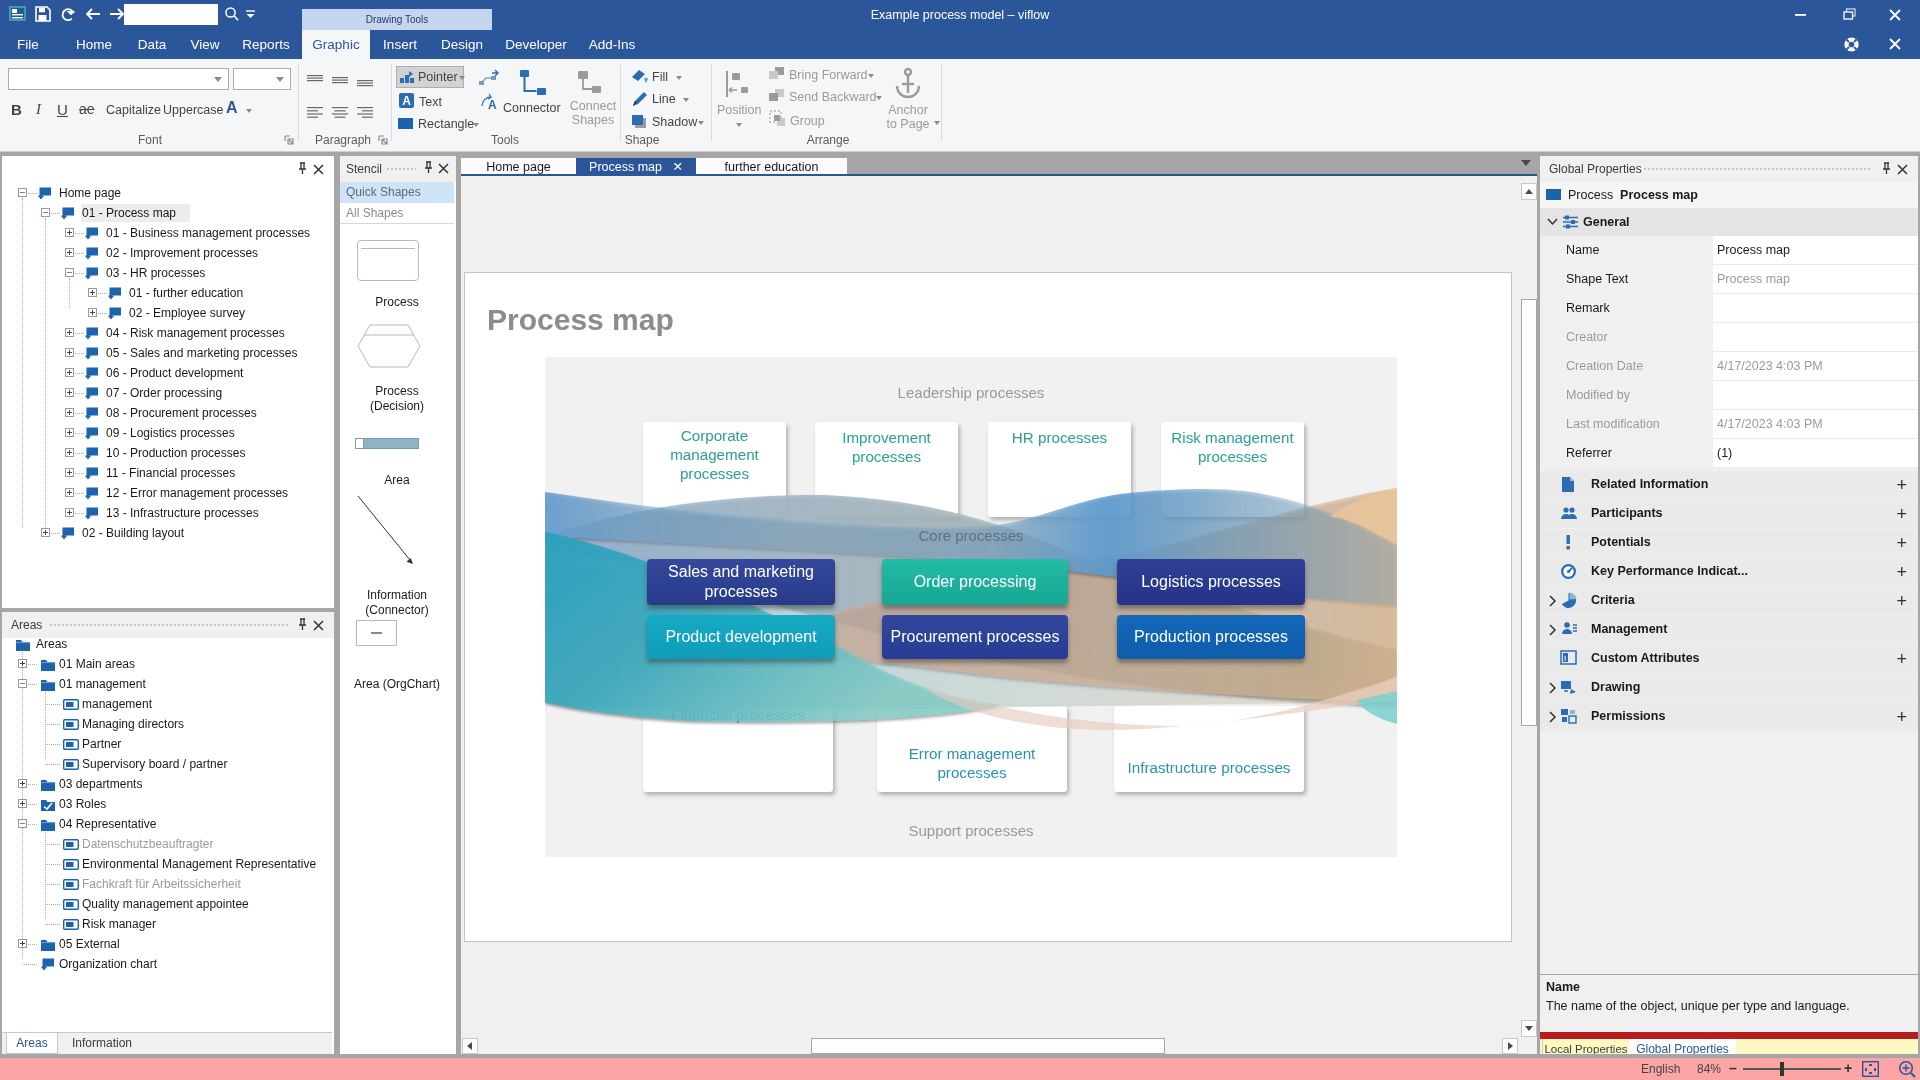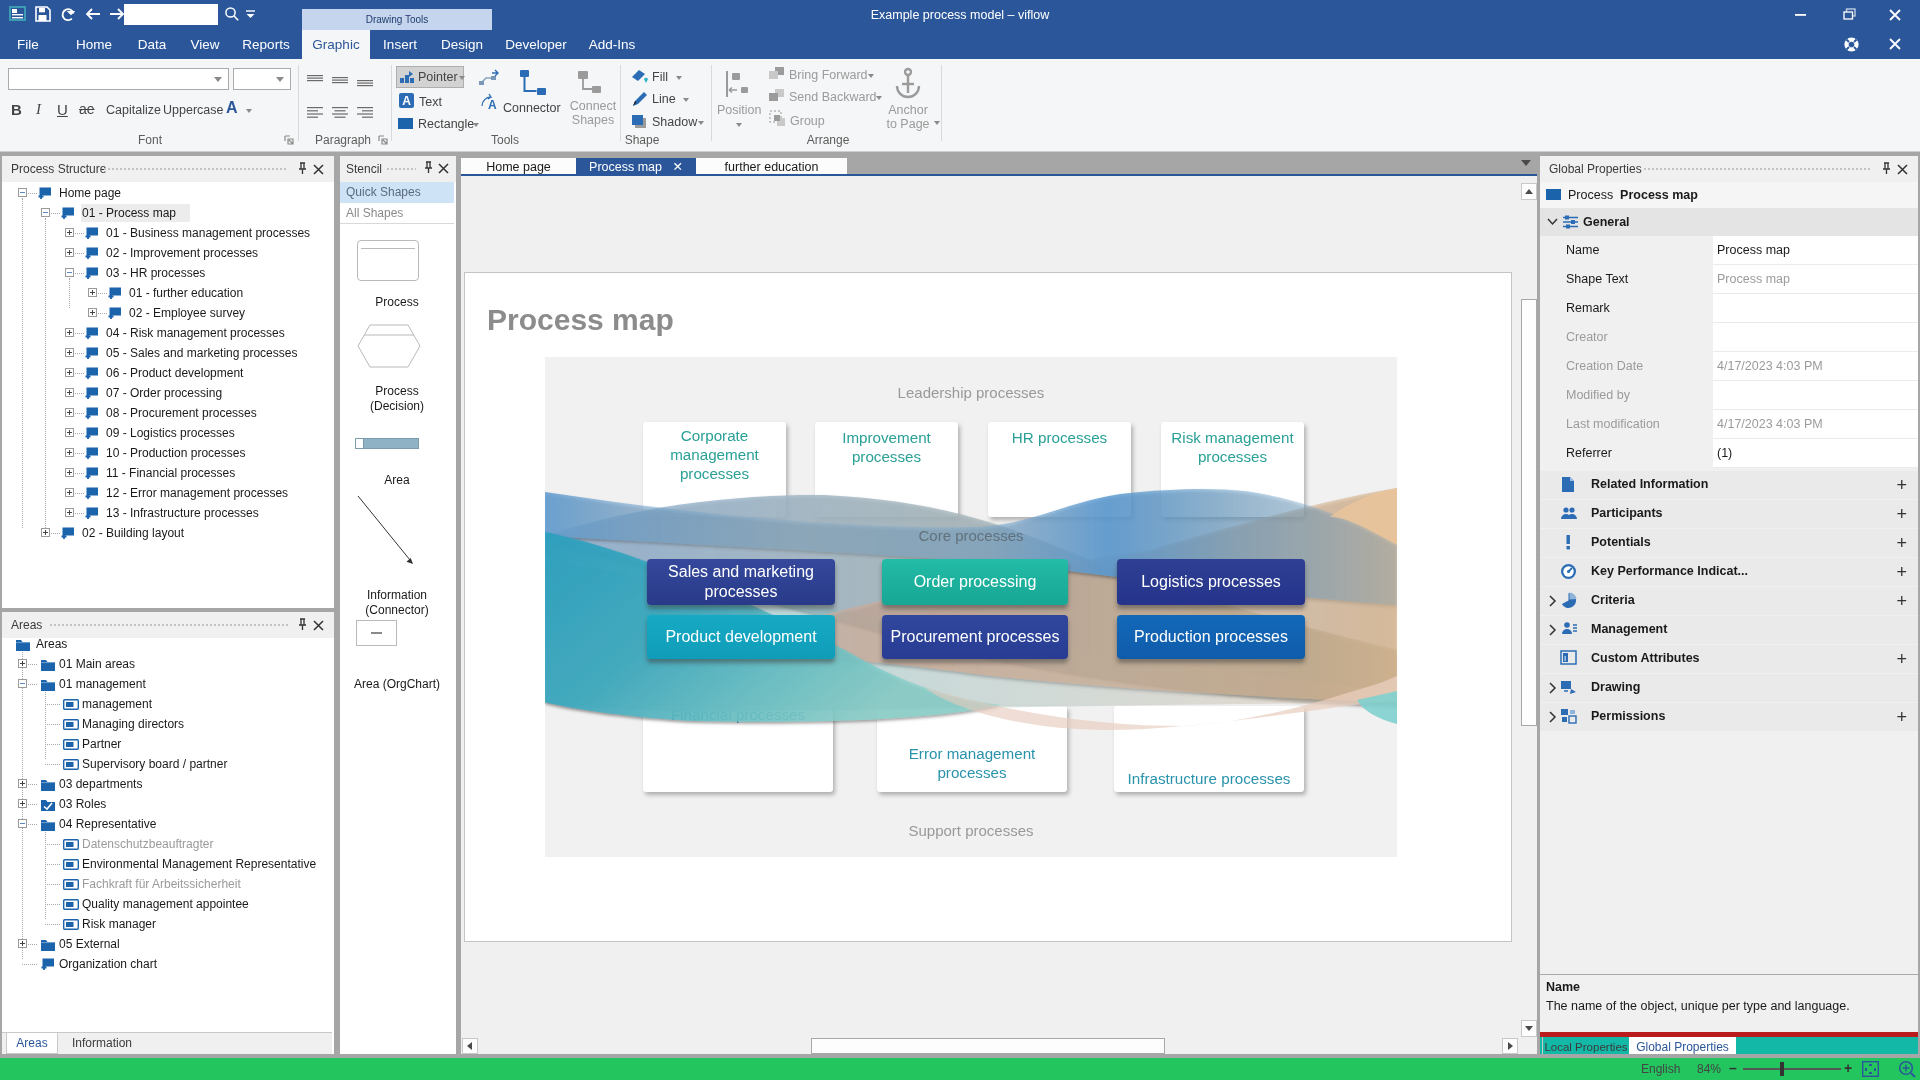--- a/index.html
+++ b/index.html
@@ -39,21 +39,21 @@
 .sbtn { position:absolute; background:#fdfdfd; border:1px solid #c9c9c9; }
 .sthumb { position:absolute; background:#fdfdfd; border:1px solid #a8a8a8; }
 .wcard { position:absolute; background:#fff; border-radius:3px; box-shadow:2px 3px 4px rgba(120,120,120,0.55); color:#2aa096; font-size:15.2px; text-align:center; line-height:1.24; }
 .pbtn { position:absolute; border-radius:4px; color:#fff; font-size:16px; text-align:center;
   box-shadow:0 4px 4px rgba(60,60,60,0.5); display:flex; align-items:center; justify-content:center; line-height:1.28; }
 .glabel { position:absolute; color:#999; font-size:15px; text-align:center; width:300px; }
 .prow { position:absolute; font-size:12.5px; white-space:nowrap; }
 .sect { position:absolute; left:0; width:378px; height:28px; background:#eaeaea; }
 .sect .t { position:absolute; left:43px; top:6px; font-size:12.5px; font-weight:bold; color:#1a1a1a;padding-left:8px; }
 .sect .plus { position:absolute; right:11px; top:4px; font-size:18px; font-weight:400; color:#333; }
-#statusbar { left:0; top:1058px; width:1920px; height:22px; background:#22c55e; font-size:12px; color:#444; }
+#statusbar { left:0; top:1058px; width:1920px; height:22px; background:#fca5a5; font-size:12px; color:#444; }
 </style></head><body>
 
 <div class="abs" id="titlebar"></div>
 <div class="abs" id="menurow"></div>
 <svg class="qai" style="left:8px;top:4px" width="20" height="20">
     <rect x="1" y="2" width="17" height="15" fill="#3a9bb3"></rect>
     <rect x="3" y="4" width="13" height="11" fill="#2b579a"></rect>
     <rect x="4" y="5" width="5" height="4" fill="#fff"></rect>
     <rect x="4" y="10" width="11" height="1.4" fill="#fff"></rect>
     <rect x="4" y="13" width="11" height="1.4" fill="#fff"></rect>
@@ -273,21 +273,20 @@
         <path d="M15 8 v18"></path>
         <path d="M4 19 a11 11 0 0 0 22 0"></path>
         <path d="M9 17 h12"></path>
       </g>
     </svg>
 <div class="abs rbtn-txt gray" style="left:880px;top:44px;width:56px;text-align:center">Anchor<br>to Page</div>
 <span class="caret abs" style="left:934px;top:62px"></span>
 </div>
 
 <div class="panel" style="left:2px;top:156px;width:332px;height:452px">
- <div class="phead">Process Structure<span class="pdots" style="left:102px;right:46px"></span></div>
  <svg class="pin" style="right:26px">
       <path d="M8 2 h5 M9 2 v6 M12 2 v6 M7 8 h7 M10.5 8 v5" stroke="#333" stroke-width="1.3" fill="none"></path>
     </svg>
  <svg class="pin" style="right:7px">
       <path d="M3 4 L12 13 M12 4 L3 13" stroke="#333" stroke-width="1.5"></path>
     </svg>
 <div class="abs" style="left:20px;top:42px;height:330px;border-left:1px dotted #a8a8a8;"></div>
     <div class="abs" style="left:43px;top:62px;height:310px;border-left:1px dotted #a8a8a8;"></div>
     <div class="abs" style="left:67px;top:122px;height:30px;border-left:1px dotted #a8a8a8;"></div>
     <div class="abs" style="left:26px;top:37px;width:9px;border-top:1px dotted #a8a8a8"></div>
@@ -673,21 +672,21 @@
 <div class="wcard" style="left:643px;top:422px;width:143px;height:95px;padding-top:5px">Corporate<br>management<br>processes</div>
 <div class="wcard" style="left:815px;top:422px;width:143px;height:95px;padding-top:7px">Improvement<br>processes</div>
 <div class="wcard" style="left:988px;top:422px;width:143px;height:95px;padding-top:7px">HR processes</div>
 <div class="wcard" style="left:1161px;top:422px;width:143px;height:95px;padding-top:7px">Risk management<br>processes</div>
 <div class="wcard" style="left:643px;top:706px;width:190px;height:86px;color:#2a93ac;display:flex;align-items:flex-start;justify-content:center;padding-bottom:9px">
     <div style="width:100%">Financial processes</div>
   </div>
 <div class="wcard" style="left:877px;top:706px;width:190px;height:86px;color:#2a93ac;display:flex;align-items:flex-end;justify-content:center;padding-bottom:9px">
     <div style="width:100%">Error management<br>processes</div>
   </div>
-<div class="wcard" style="left:1114px;top:706px;width:190px;height:86px;color:#2a93ac;display:flex;align-items:flex-end;justify-content:center;padding-bottom:3px">
+<div class="wcard" style="left:1114px;top:706px;width:190px;height:86px;color:#2a93ac;display:flex;align-items:flex-end;justify-content:center;padding-bottom:14px">
     <div style="width:100%">Infrastructure processes</div>
   </div>
 
 <svg class="abs" style="left:545px;top:460px" width="852" height="280" viewBox="0 0 852 280">
 <defs>
 <linearGradient id="gB1" x1="0" y1="0" x2="1" y2="0">
  <stop offset="0" stop-color="#8fb1d4" stop-opacity="0.8"></stop>
  <stop offset="0.3" stop-color="#a3b8c6" stop-opacity="0.85"></stop>
  <stop offset="0.55" stop-color="#a9b8ba" stop-opacity="0.8"></stop>
  <stop offset="0.8" stop-color="#b9bcab" stop-opacity="0.75"></stop>
@@ -895,21 +894,21 @@
       <rect x="2" y="9" width="5" height="5" fill="#2b6cb5"></rect>
       <rect x="10" y="2" width="5" height="4" fill="#8fb3d9"></rect>
     </svg>
     <div class="t">Permissions</div>
     <div class="plus">+</div>
   </div>
 
 <div class="abs" style="left:1540px;top:974px;width:378px;height:1px;background:#a9a9a9"></div>
 <div class="abs" style="left:1546px;top:980px;font-size:12.5px;font-weight:bold;color:#1a1a1a">Name</div>
 <div class="abs" style="left:1546px;top:999px;font-size:12.5px;color:#1a1a1a">The name of the object, unique per type and language.</div>
-<div class="abs" style="left:1540px;top:1032px;width:378px;height:40px;background:#14b8a6;border-top:5px solid #b91c1c">
+<div class="abs" style="left:1540px;top:1032px;width:378px;height:40px;background:#fef9c3;border-top:7px solid #b91c1c">
  <div class="abs" style="left:2px;top:0;width:88px;height:21px;border:1px solid #c9c9c9;border-top:none;color:#3b3b3b;font-size:11.5px;text-align:center;line-height:20px">Local Properties</div>
  <div class="abs" style="left:89px;top:0;width:107px;height:21px;background:#fff;color:#2b579a;font-size:12px;text-align:center;line-height:20px">Global Properties</div>
 </div>
 
 <div class="abs" style="left:0;top:1054px;width:1920px;height:4px;background:#a6a6a6"></div>
 <div class="abs" id="statusbar">
  <div class="abs" style="left:1641px;top:4px">English</div>
  <div class="abs" style="left:1697px;top:4px">84%</div>
  <div class="abs" style="left:1729px;top:2px;font-size:14px;font-weight:bold;color:#333">–</div>
  <div class="abs" style="left:1743px;top:10px;width:98px;height:1.5px;background:#555"></div>

